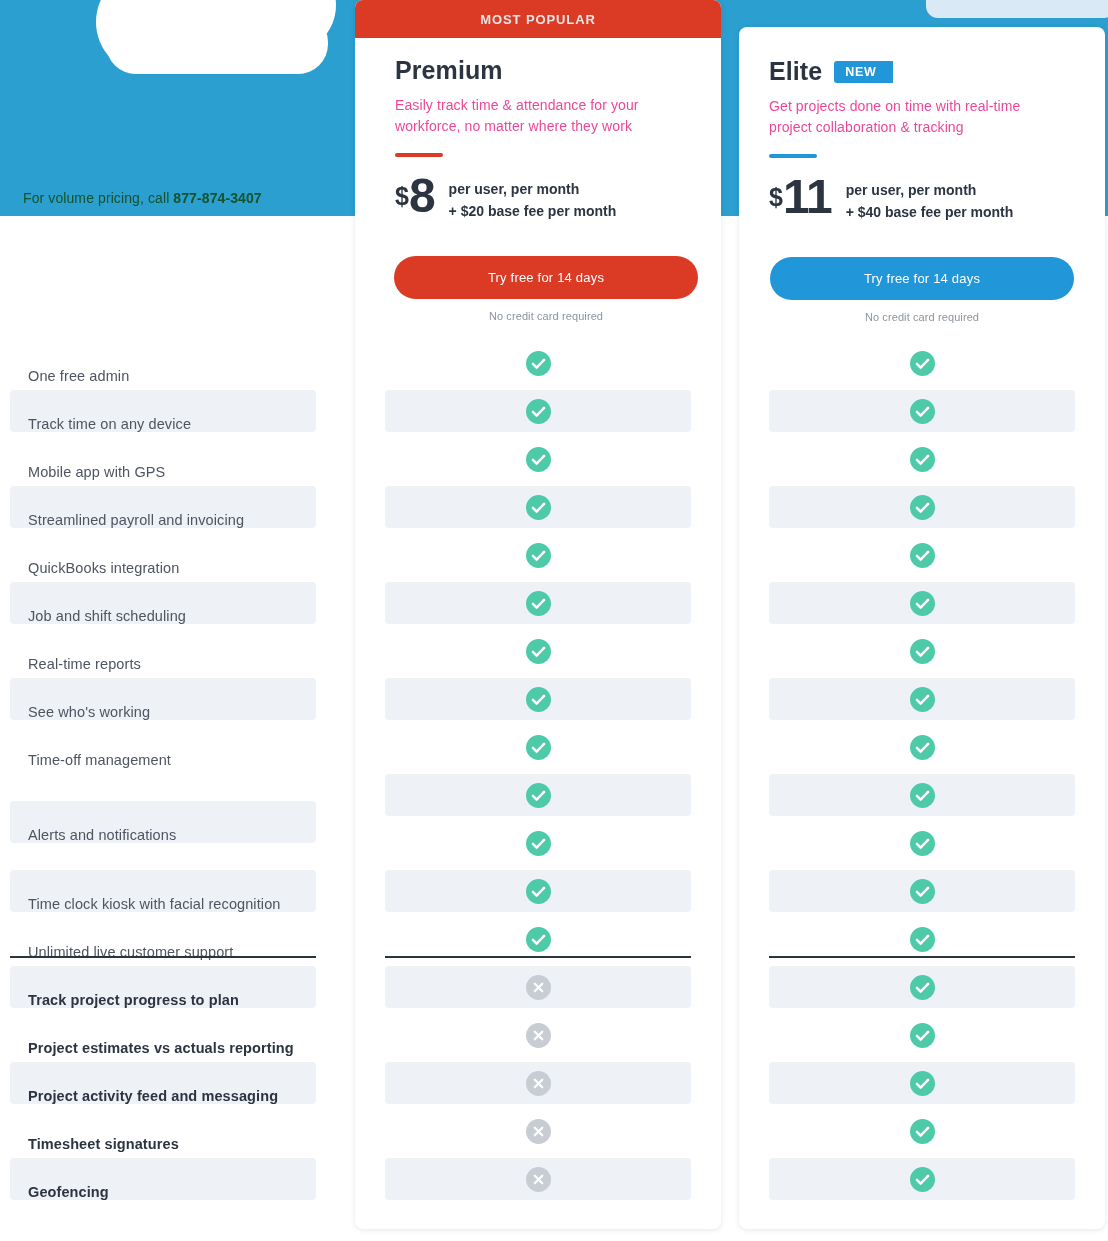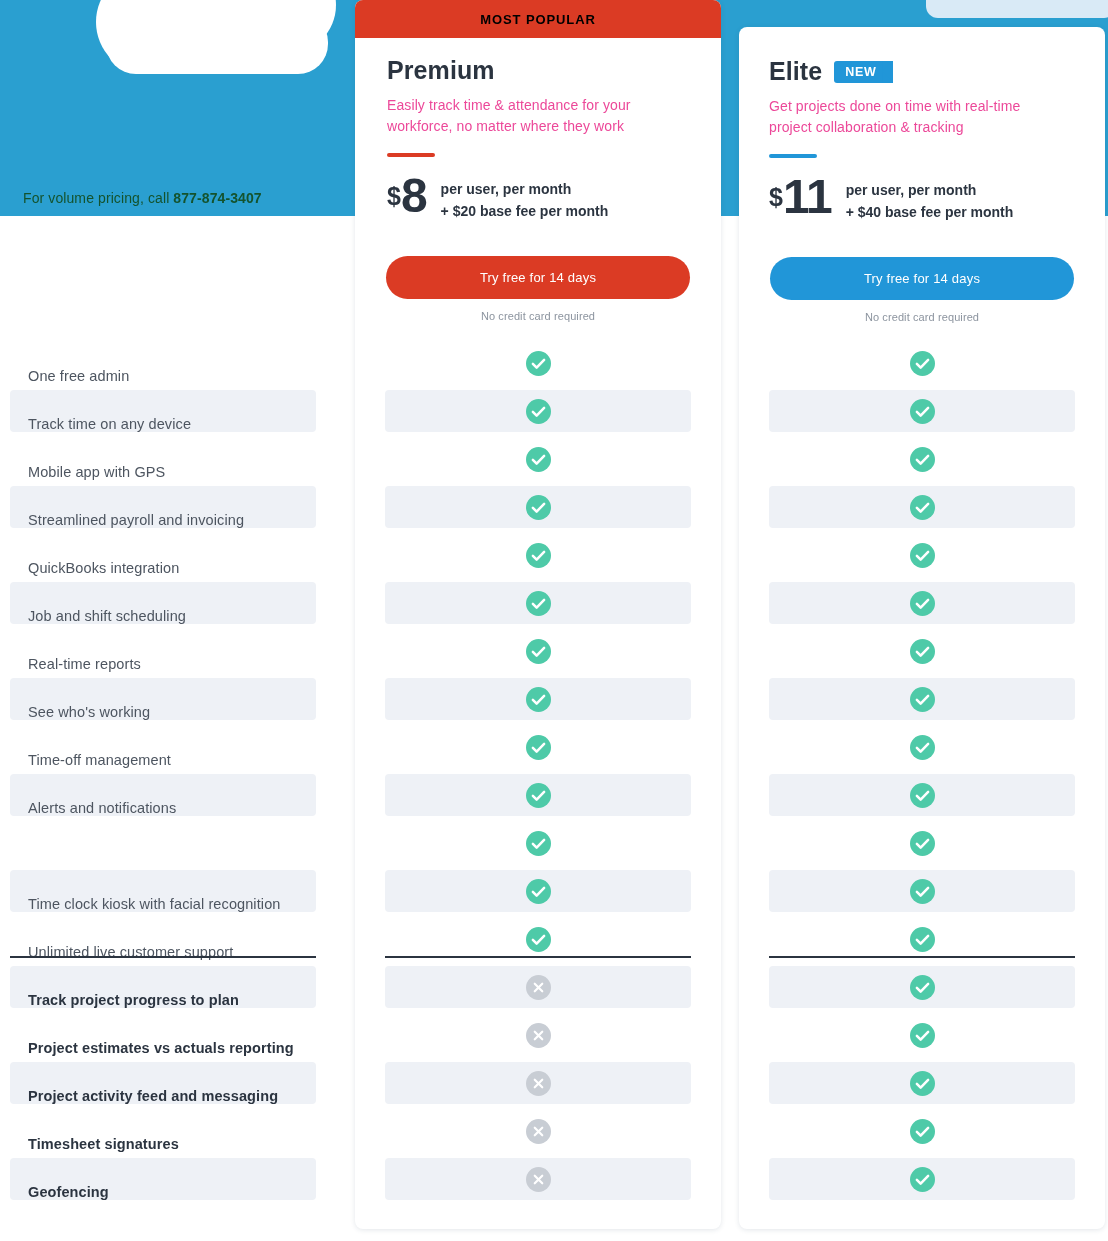--- a/index.html
+++ b/index.html
@@ -64,21 +64,21 @@
   }
   #card-premium { left: 355px; width: 366px; top: 0; height: 1229px; }
   #card-elite   { left: 739px; width: 366px; top: 27px; height: 1202px; }
 
   .ribbon {
     position: absolute; left: 0; top: 0; width: 366px; height: 38px;
     background: #db3b24; border-radius: 8px 8px 0 0;
     display: flex; align-items: center; justify-content: center;
   }
   .ribbon span {
-    color: #000000; font-size: 13px; font-weight: 700; letter-spacing: .9px;
+    color: #e5e5e5; font-size: 13px; font-weight: 700; letter-spacing: .9px;
   }
 
   .card-body { position: absolute; left: 0; top: 0; width: 366px; }
   .plan-title-row { display: flex; align-items: center; gap: 12px; }
   .plan-name { font-size: 25px; font-weight: 700; color: #2b3440; letter-spacing: .1px; }
   .new-flag {
     position: relative; background: #2196d8; color: #fff;
     font-size: 12.5px; font-weight: 700; letter-spacing: .7px;
     padding: 4px 16px 4px 11px; border-radius: 3px 0 0 3px;
   }
@@ -166,21 +166,21 @@
       </div>
       <div class="feat-row" style="top: 630px;">
         <span class="lbl">Real-time reports</span>
       </div>
       <div class="feat-row striped" style="top: 678px;">
         <span class="lbl">See who's working</span>
       </div>
       <div class="feat-row" style="top: 726px;">
         <span class="lbl">Time-off management</span>
       </div>
-      <div class="feat-row striped" style="top: 774px;">
+      <div class="feat-row striped" style="top: 801px;">
         <span class="lbl">Alerts and notifications</span>
       </div>
       <div class="feat-row striped" style="top: 870px;">
         <span class="lbl">Time clock kiosk with facial recognition</span>
       </div>
       <div class="feat-row" style="top: 918px;">
         <span class="lbl">Unlimited live customer support</span>
       </div>
       <div class="divider-left" style="top: 956px;"></div>
       <div class="feat-row striped bold" style="top: 966px;">
@@ -197,21 +197,21 @@
       </div>
       <div class="feat-row striped bold" style="top: 1158px;">
         <span class="lbl">Geofencing</span>
       </div>
     </div>
 
   <div class="card" id="card-premium">
     <div class="ribbon">
       <span>MOST POPULAR</span>
     </div>
-    <div class="card-body" id="body-premium" style="padding: 56px 2px 0px;">
+    <div class="card-body" id="body-premium" style="padding: 56px 2px 0px; margin-left: 8px;">
         <div style="padding:0 30px;">
           <div class="plan-title-row">
             <span class="plan-name">Premium</span>
           </div>
           <div class="plan-desc">Easily track time &amp; attendance for your workforce, no matter where they work</div>
           <div class="rule" style="background:#db3b24;"></div>
           <div class="price-row">
             <span class="dollar">$</span>
             <span class="amount">8</span>
             <div class="price-meta">

